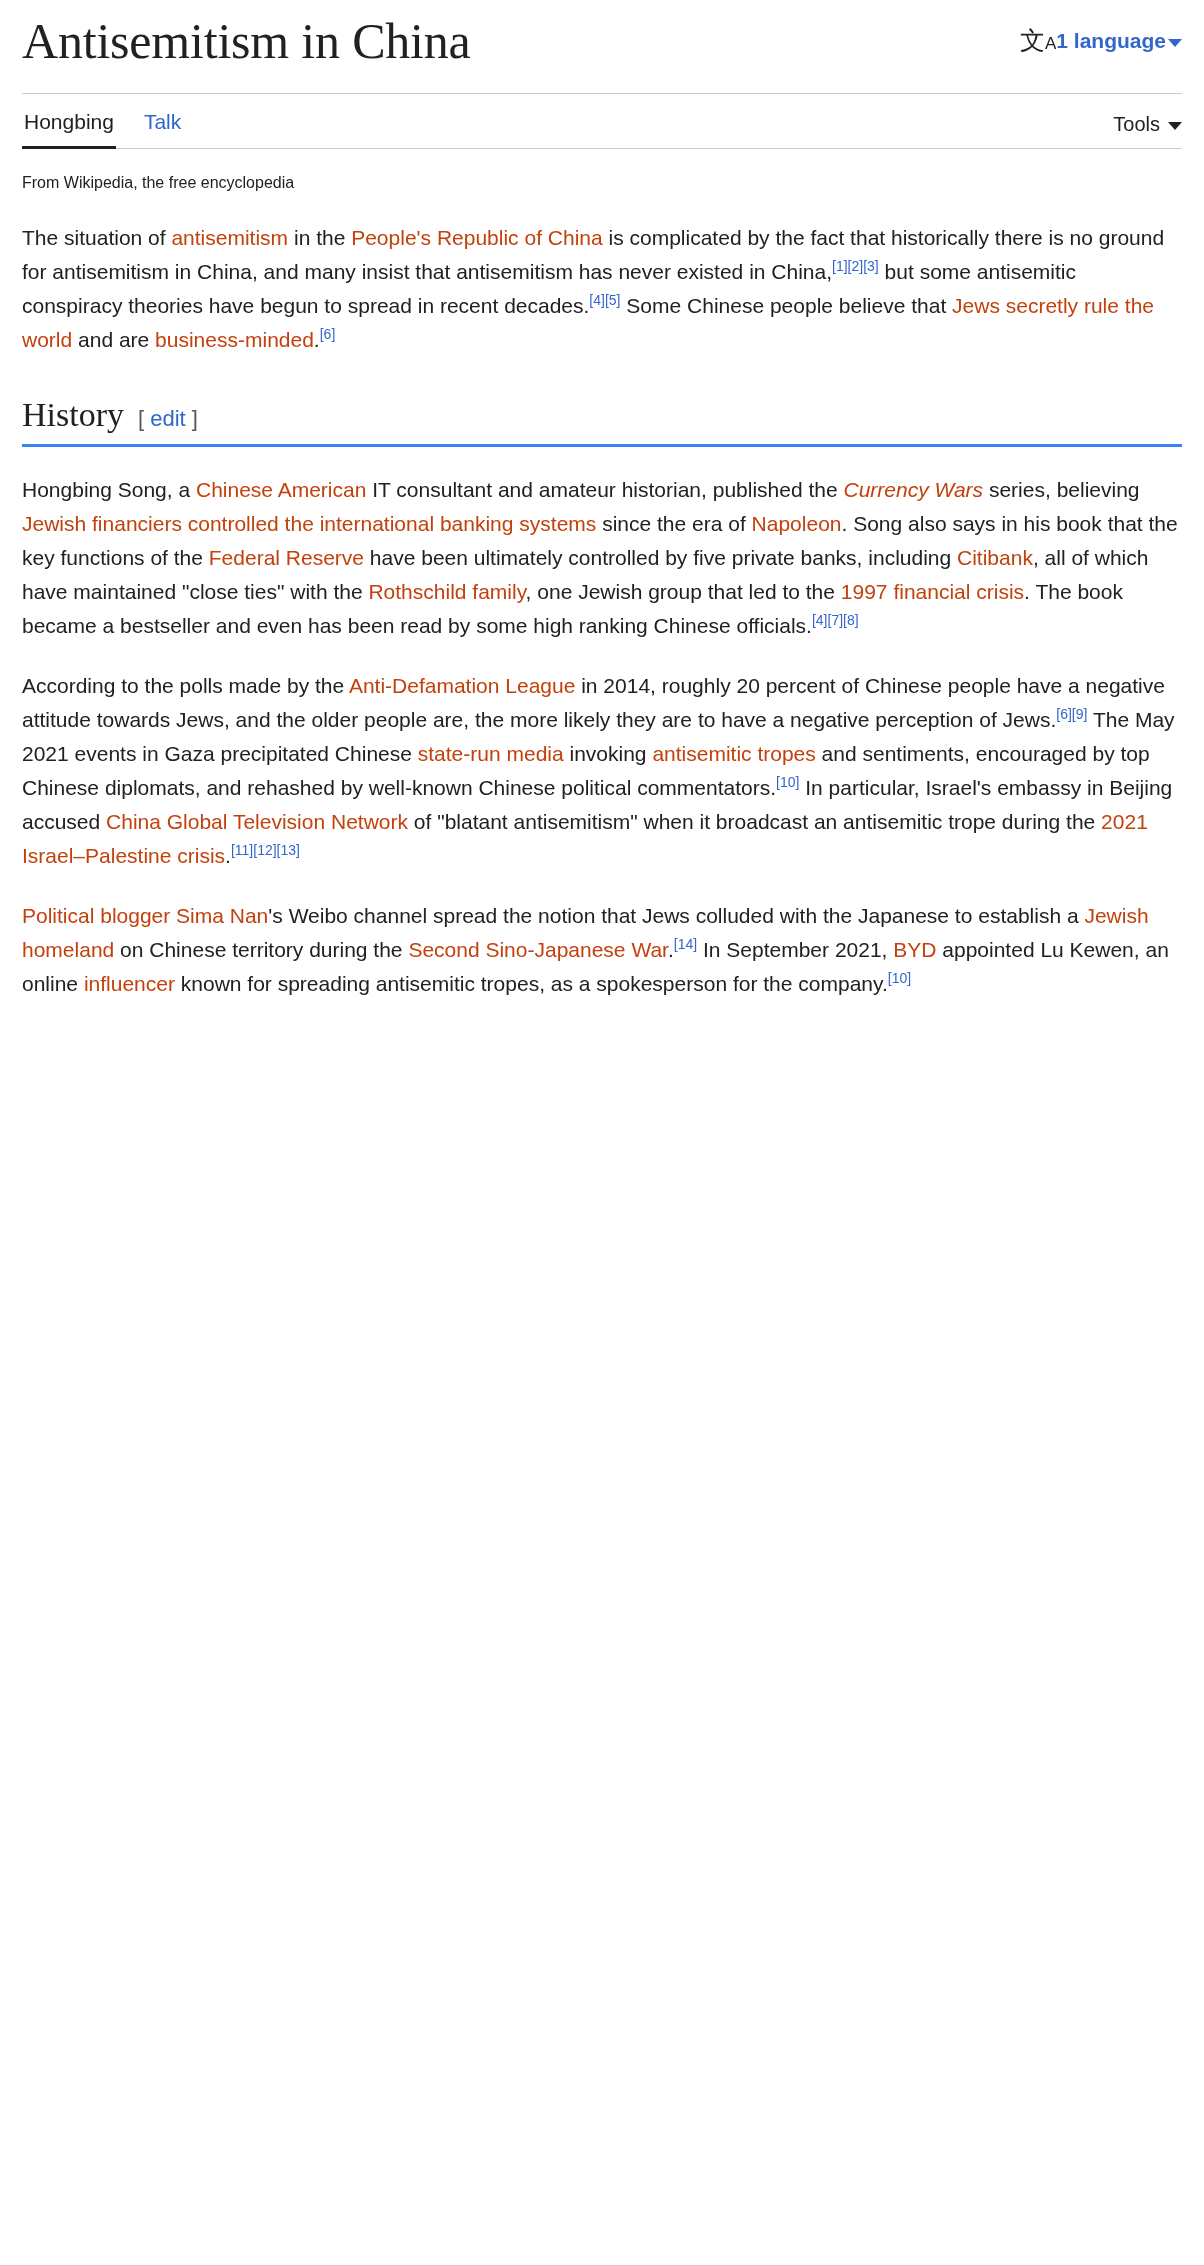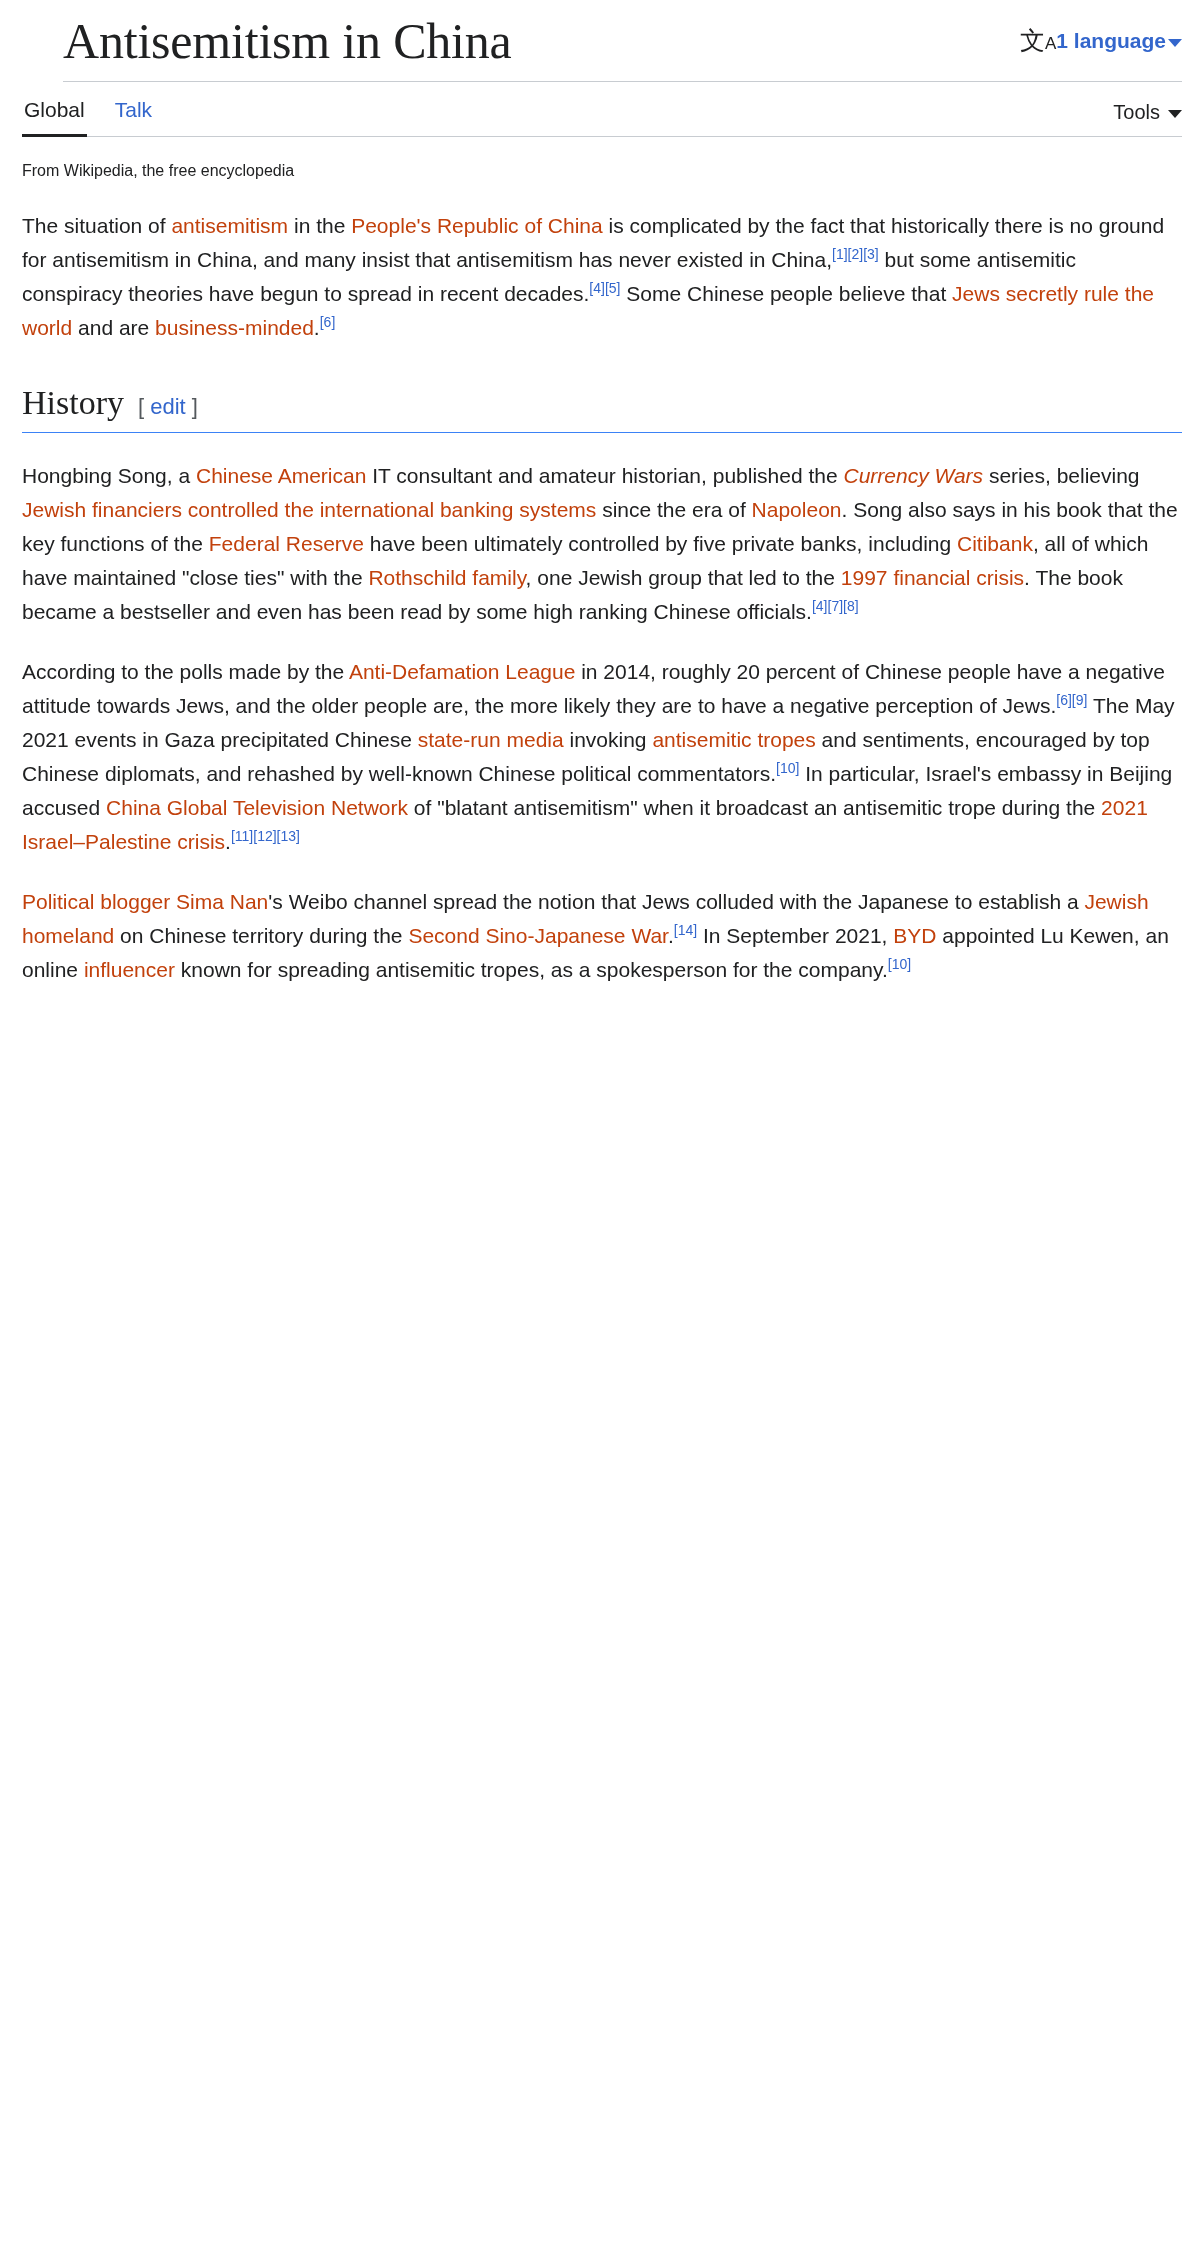--- a/index.html
+++ b/index.html
@@ -17,23 +17,22 @@
   .page {
     width: 1204px;
     padding: 0 22px;
   }
   
   .title-row {
     display: flex;
     align-items: flex-start;
     justify-content: space-between;
     padding-top: 14px;
-    padding-bottom: 12px;
+    padding-bottom: 24px;
     border-bottom: 1px solid #c8ccd1;
-    margin-left: 41px;
   }
   .page-title {
     font-family: "Liberation Serif", serif;
     font-size: 50px;
     font-weight: 400;
     line-height: 1.1;
     margin: 0;
     letter-spacing: -0.2px;
   }
   .lang-selector {
@@ -132,21 +131,21 @@
   }
   sup.ref a { color: #3366cc; text-decoration: none; }
   .italic { font-style: italic; }
   
   .section-head {
     display: flex;
     align-items: baseline;
     gap: 14px;
     margin-top: 38px;
     padding-bottom: 8px;
-    border-bottom: 1px solid #3b82f6;
+    border-bottom: 3px solid #3b82f6;
   }
   .section-head h2 {
     font-family: "Liberation Serif", serif;
     font-size: 34px;
     font-weight: 400;
     margin: 0;
     line-height: 1.2;
   }
   .edit-link {
     font-size: 22px;
@@ -164,21 +163,21 @@
     <h1 class="page-title">Antisemitism in China</h1>
     <div class="lang-selector">
       <span class="lang-icon">文<span class="sub">A</span></span>
       <span>1 language</span>
       <span class="chev"></span>
     </div>
   </div>
 
   <div class="tabs-row">
     <div class="tabs">
-      <div class="tab selected">Global</div>
+      <div class="tab selected">Hongbing</div>
       <div class="tab">Talk</div>
     </div>
     <div class="tools">
       <span>Tools</span>
       <span class="chev-dark"></span>
     </div>
   </div>
 
   <div class="tagline">From Wikipedia, the free encyclopedia</div>
 

